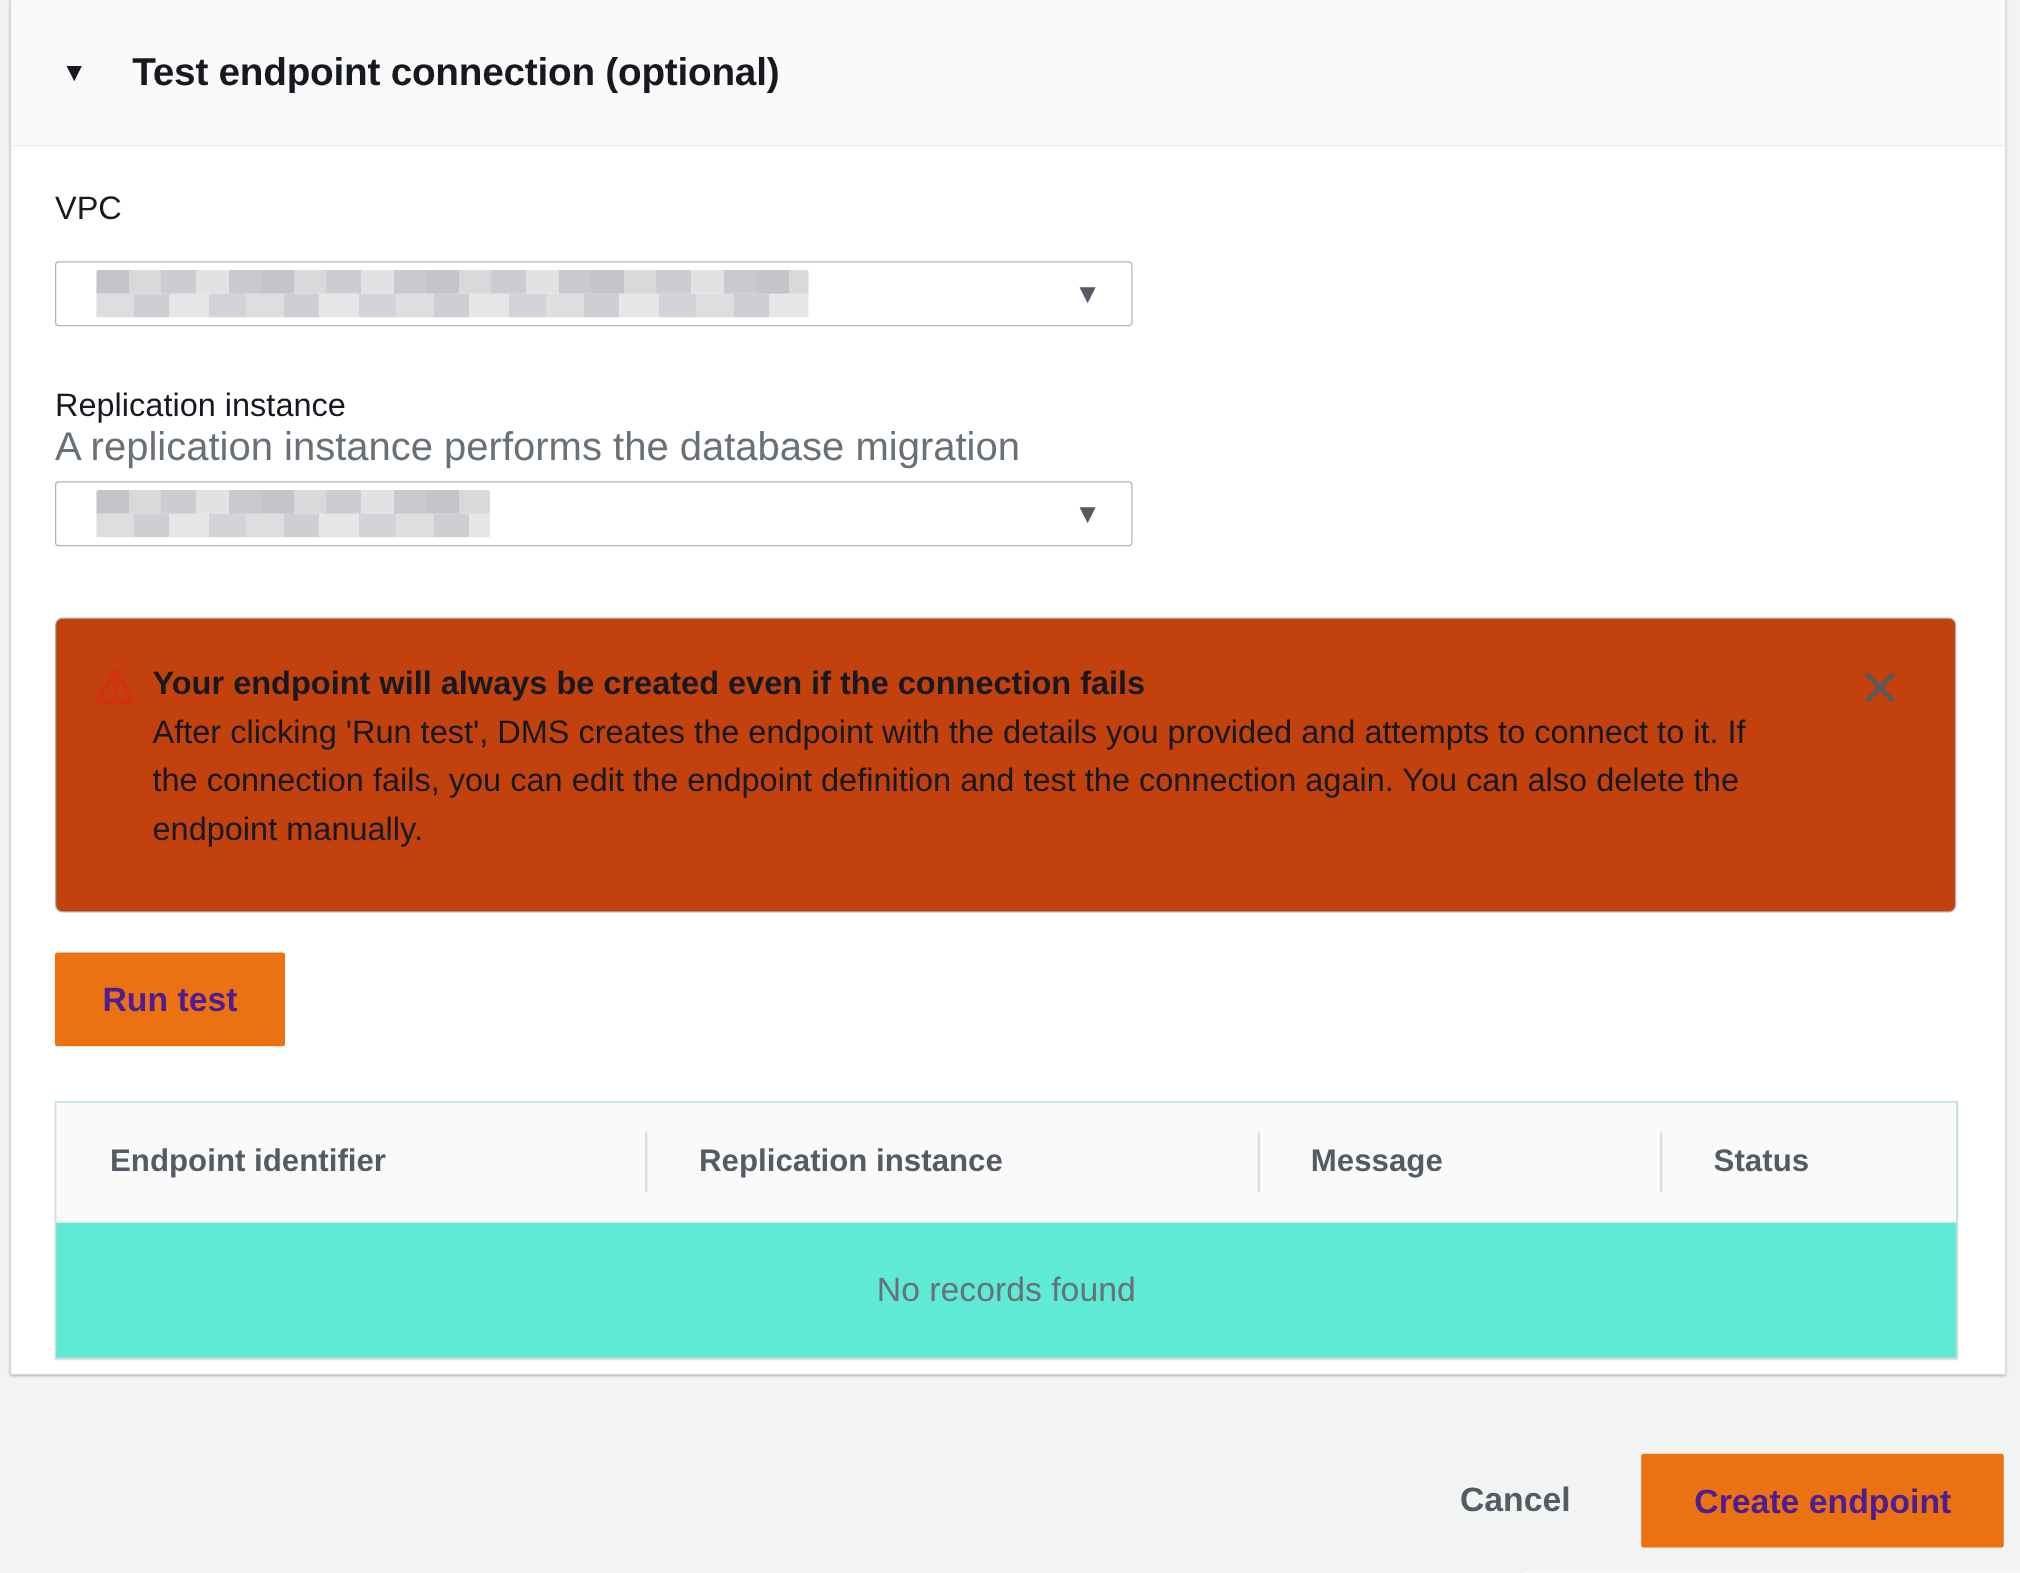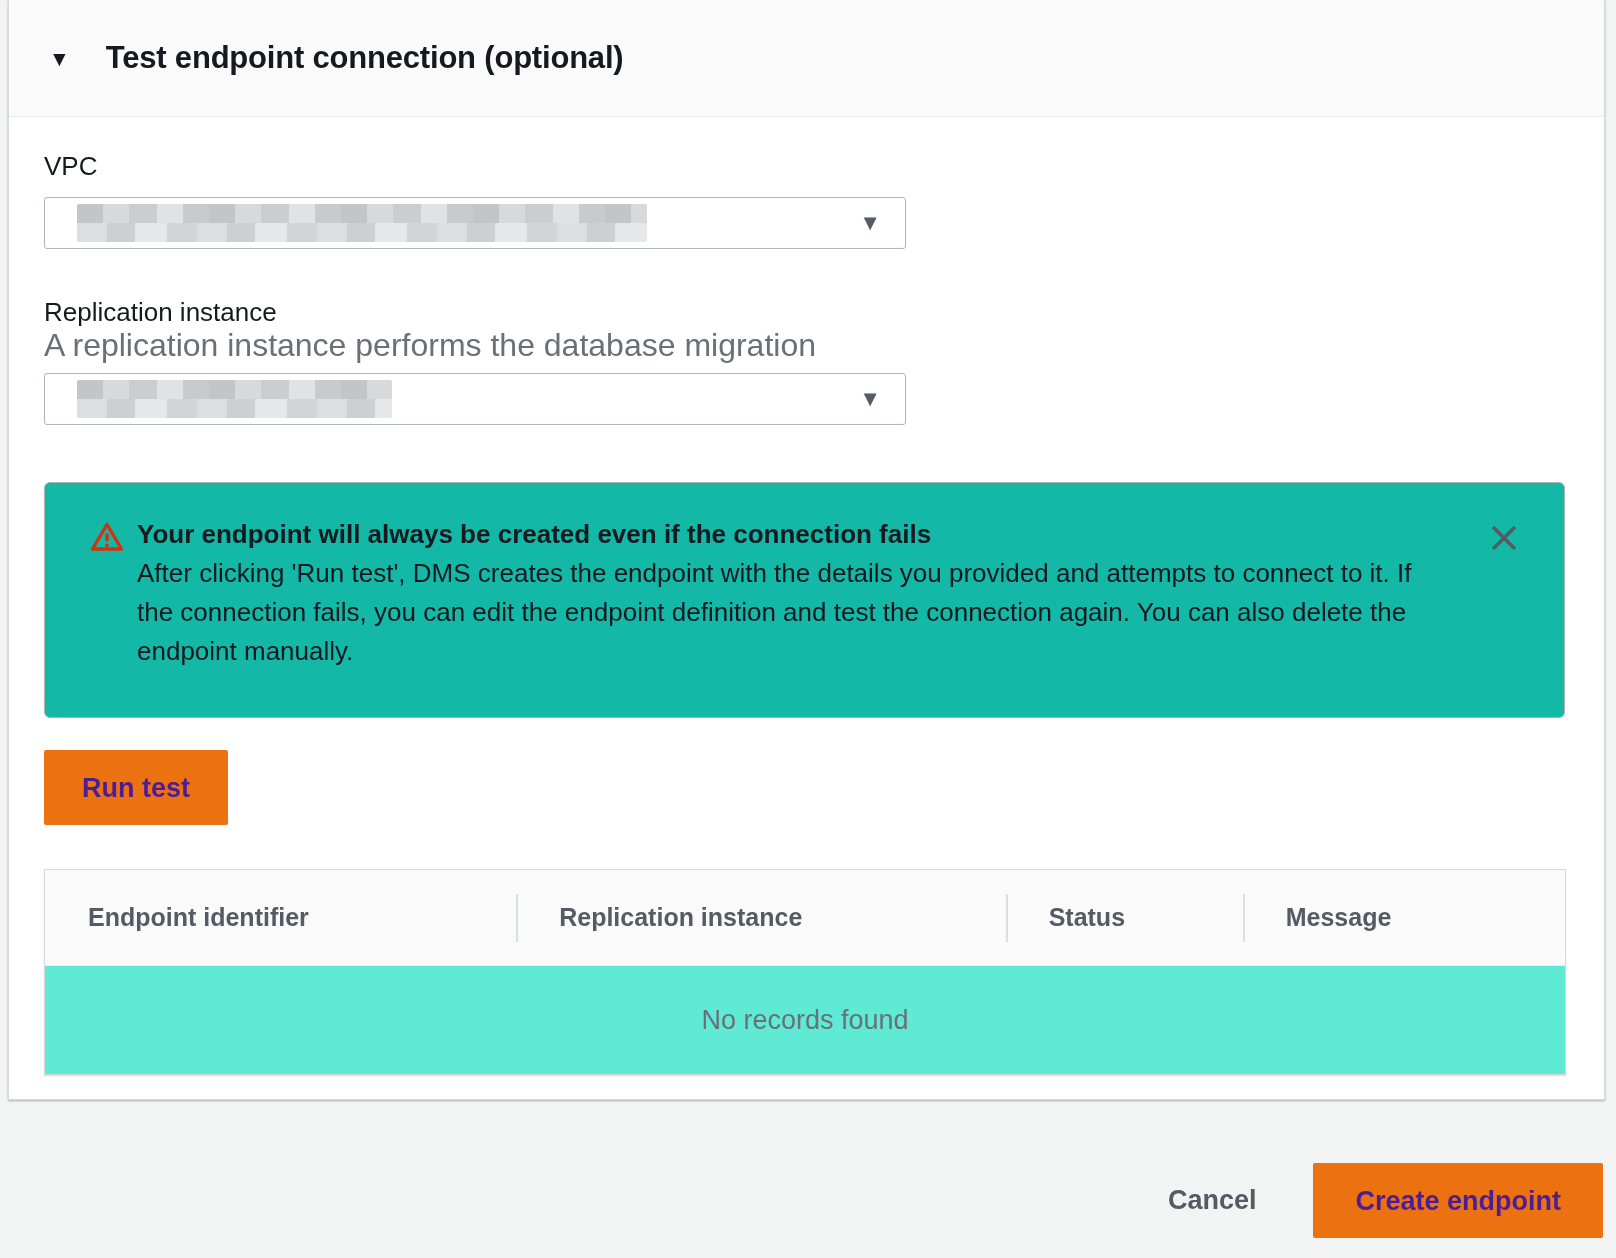--- a/index.html
+++ b/index.html
@@ -37,21 +37,21 @@
     font-size: 31px; font-weight: bold; color: #16191f;
     letter-spacing: -0.2px;
   }
   .panel-body { padding: 34px 35px 0 35px; }
 
   
   .field-label {
     display: block;
     font-size: 26px; line-height: 30px; color: #16191f;
   }
-  .vpc-label { margin-bottom: 16px; }
+  .vpc-label { margin-bottom: 28px; }
   .field-ri { margin-top: 48px; }
   .field-description {
     font-size: 32px; line-height: 28px; color: #687078;
     margin: 4px 0 14px 0;
   }
   .select {
     width: 862px; height: 52px;
     border: 1px solid #aab7b8; border-radius: 3px;
     background: #fff;
     display: flex; align-items: center; justify-content: space-between;
@@ -69,22 +69,22 @@
     background-repeat: no-repeat;
   }
   .redacted-vpc { width: 570px; }
   .redacted-ri { width: 315px; }
 
   
   .warning-box {
     margin-top: 57px;
     width: 1521px; min-height: 236px;
     border: 1px solid #a9b3b5; border-radius: 6px;
-    background: #14b8a6;
-    padding: 32px 70px 30px 45px;
+    background: #c2410c;
+    padding: 32px 70px 30px 30px;
     position: relative;
     display: flex; align-items: flex-start;
   }
   .warning-icon-wrap { flex: none; margin-top: 6px; }
   .warning-text { margin-left: 13px; max-width: 1300px; }
   .warning-title {
     font-size: 26px; font-weight: bold; line-height: 39px; color: #16191f;
   }
   .warning-body {
     font-size: 26px; line-height: 39px; color: #16191f;
@@ -213,22 +213,22 @@
       </div>
 
       
       <button class="btn-primary run-test-btn">Run test</button>
 
       
       <div class="results-table">
         <div class="thead">
           <div class="th th-1">Endpoint identifier</div>
           <div class="th th-2">Replication instance</div>
+          <div class="th th-4">Message</div>
           <div class="th th-3">Status</div>
-          <div class="th th-4">Message</div>
         </div>
         <div class="tbody">
           <span class="empty-message">No records found</span>
         </div>
       </div>
 
     </div>
   </section>
 
   <footer class="footer">

